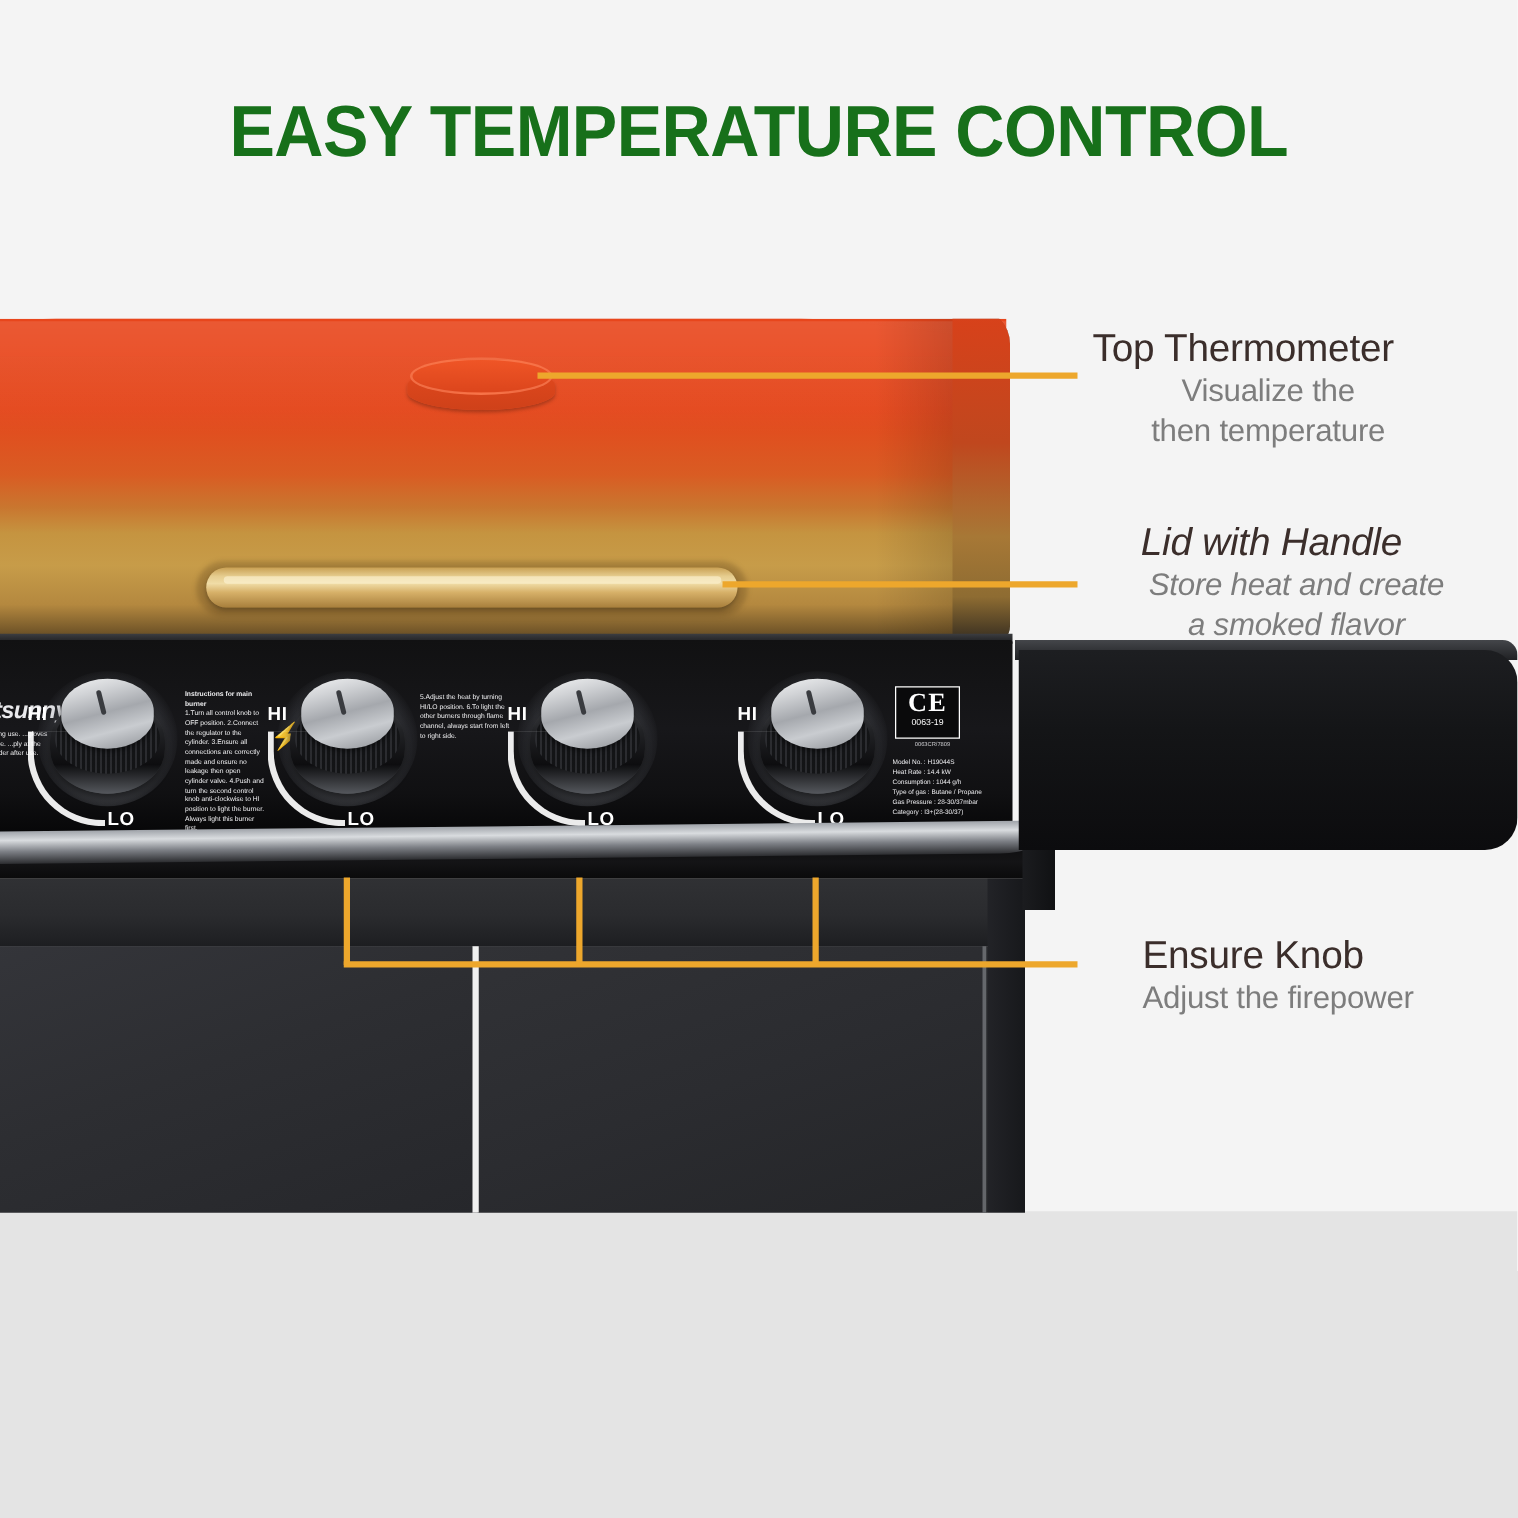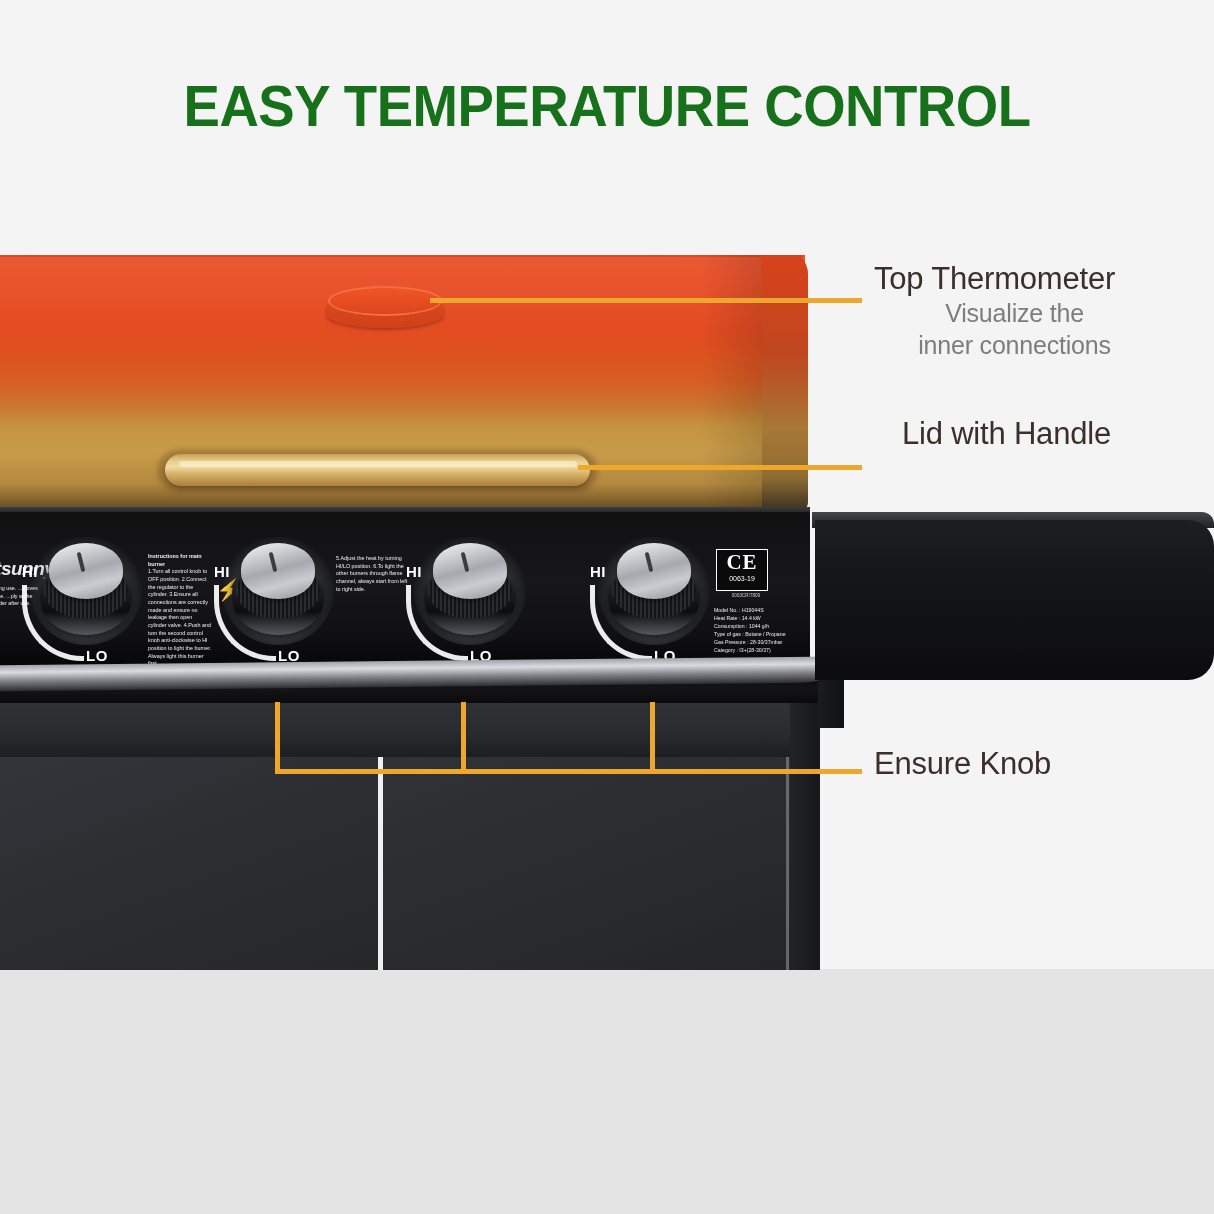--- a/index.html
+++ b/index.html
@@ -507,25 +507,32 @@
 
   <div class="ln" style="left:275px; top:769px; width:587px; height:5px;"></div>
   <div class="ln" style="left:275px; top:702px; width:5px; height:70px;"></div>
   <div class="ln" style="left:461px; top:702px; width:5px; height:70px;"></div>
   <div class="ln" style="left:650px; top:702px; width:5px; height:70px;"></div>
 
   <div class="callout" style="left:874px; top:261px;">
     <div class="title">Top Thermometer</div>
     <div class="desc">
       <span>Visualize the</span>
-      <span>inner connections</span>
+      <span>then temperature</span>
     </div>
   </div>
 
-  <div class="callout" style="left:902px; top:416px;">
+  <div class="callout" style="left:879px; top:416px;font-style:italic;">
     <div class="title">Lid with Handle</div>
+    <div class="desc">
+      <span>Store heat and create</span>
+      <span>a smoked flavor</span>
+    </div>
   </div>
 
   <div class="callout" style="left:874px; top:746px;">
     <div class="title">Ensure Knob</div>
+    <div class="desc">
+      <span>Adjust the firepower</span>
+    </div>
   </div>
 
 </div>
 
 </body></html>

